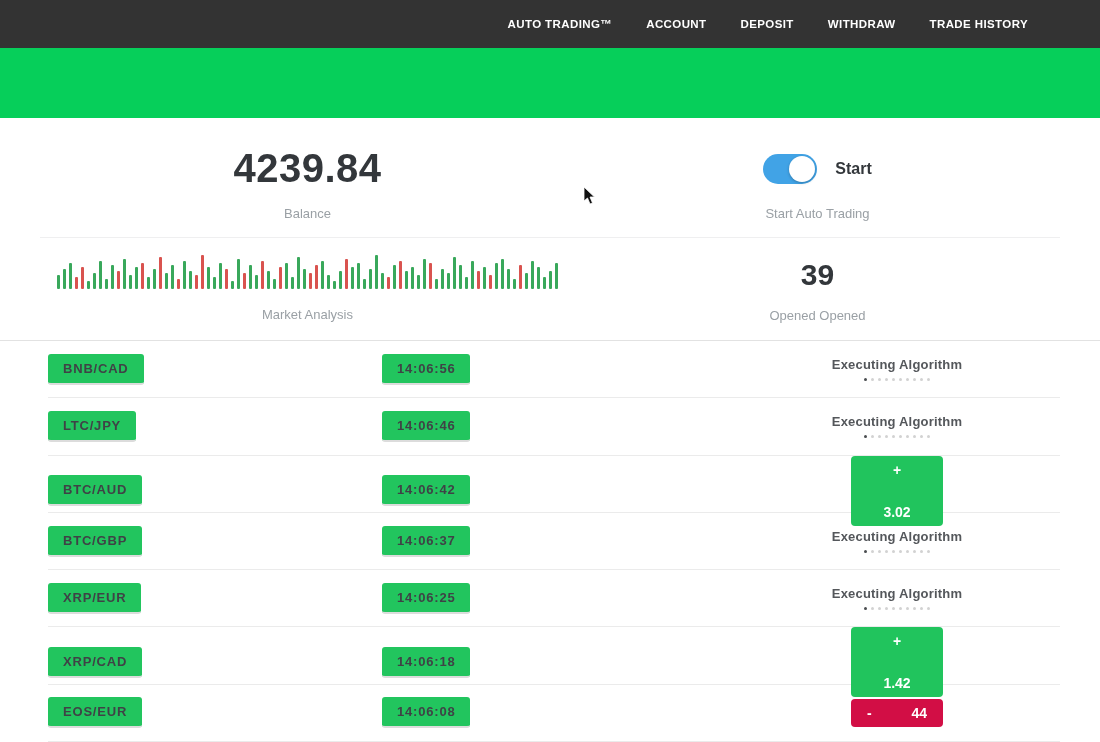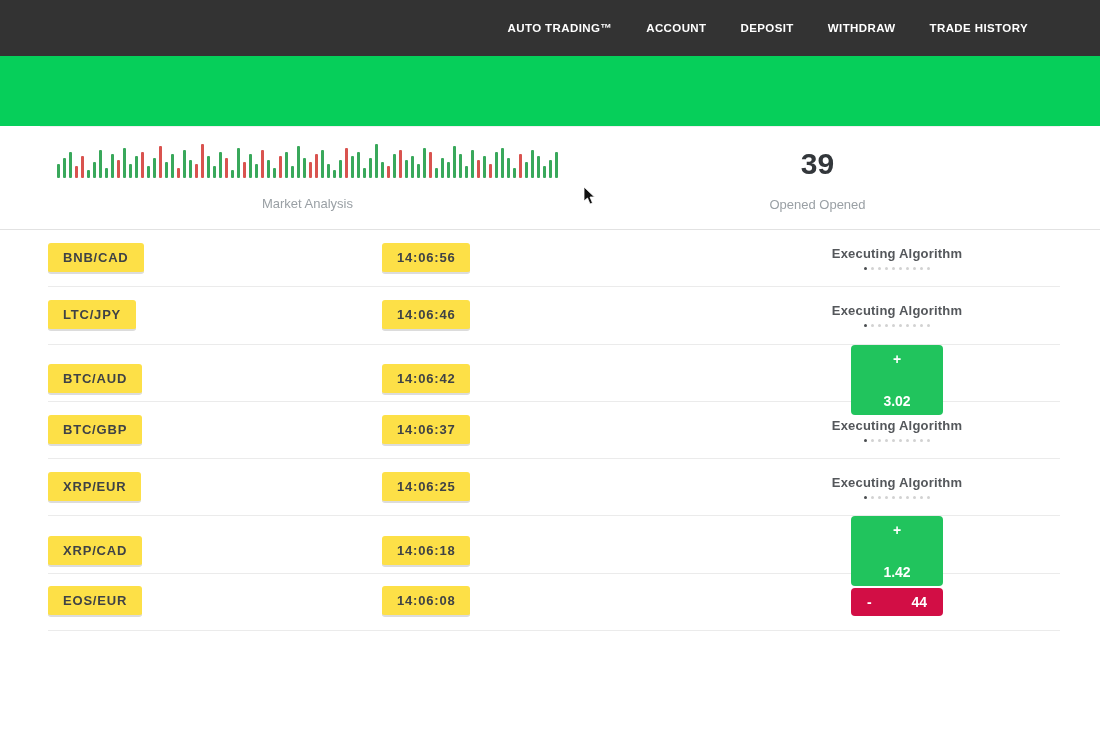--- a/index.html
+++ b/index.html
@@ -1,21 +1,21 @@
 <!DOCTYPE html>
 <html><head>
 <meta charset="utf-8">
 <style>
   * { margin:0; padding:0; box-sizing:border-box; }
   html,body { width:1100px; height:742px; }
   body { font-family:"Liberation Sans", sans-serif; background:#fff; }
   .app { position:relative; width:1100px; height:742px; overflow:hidden; background:#fff; }
 
   
-  .topnav { height:56px; background:#333333; display:flex; align-items:center;
+  .topnav { height:48px; background:#333333; display:flex; align-items:center;
             justify-content:flex-end; padding-right:72px; gap:34px; }
   .nav-item { color:#ffffff; font-size:11.5px; font-weight:bold; letter-spacing:.4px;
               cursor:pointer; white-space:nowrap; }
 
   
   .profit { height:70px; background:#06cf5a; color:#fff; text-align:center;
             display:flex; flex-direction:column; justify-content:center; gap:2px; }
   .profit-label { font-size:13.5px; font-weight:bold; opacity:.95; }
   .profit-value { font-size:30px; font-weight:bold; letter-spacing:.5px; }
 
@@ -42,21 +42,21 @@
   .bar.g { background:#39a85b; }
   .bar.r { background:#d9534f; }
   .row2 .sub-label { }
   .big39 { font-size:30px; font-weight:bold; color:#33373b; padding-top:5px; }
   .row2 .col-right .sub-label { margin-top:16px; }
 
   
   .trades { border-top:1px solid #e2e2e2; }
   .trade-row { height:57.3px; display:grid; grid-template-columns:334px 352px 1fr;
                align-items:center; margin:0 40px 0 48px; border-bottom:1px solid #ebebeb; }
-  .pill { display:inline-block; background:#fde047; border-bottom:2px solid #dcdcdc;
+  .pill { display:inline-block; background:#22c55e; border-bottom:2px solid #dcdcdc;
           border-radius:3px; padding:7px 15px; font-size:13px; font-weight:bold;
           letter-spacing:.8px; color:#3f4246; }
   .cell-pair { justify-self:start; }
   .cell-time { justify-self:start; }
   .cell-status { justify-self:center; text-align:center; }
   .exec-label { font-size:13px; font-weight:bold; color:#54575b; letter-spacing:.2px; }
   .dots { display:flex; gap:4px; justify-content:center; margin-top:6px; }
   .dot { width:3px; height:3px; border-radius:50%; background:#d2d2d2; }
   .dot.active { background:#4a4d50; }
   .result-badge { display:inline-flex; align-items:center; justify-content:space-between;
@@ -76,20 +76,35 @@
       <div class="nav-item">AUTO TRADING™</div>
       <div class="nav-item">ACCOUNT</div>
       <div class="nav-item">DEPOSIT</div>
       <div class="nav-item">WITHDRAW</div>
       <div class="nav-item">TRADE HISTORY</div>
     </nav>
 
   <header class="profit">
   </header>
 
+  <section class="stats-row row1">
+    <div class="col-left">
+      <div class="big-number">4239.84</div>
+      <div class="sub-label">Balance</div>
+    </div>
+    <div class="col-right">
+      <div class="toggle-line">
+        <div class="toggle">
+          <div class="knob"></div>
+        </div>
+        <span class="toggle-label">Start</span>
+      </div>
+      <div class="sub-label">Start Auto Trading</div>
+    </div>
+  </section>
 
   <div class="hdivider"></div>
 
   <section class="stats-row row2">
     <div class="col-left">
       <div class="bars" id="bars">
           <div class="bar g" style="height: 14px;"></div>
           <div class="bar g" style="height: 20px;"></div>
           <div class="bar g" style="height: 26px;"></div>
           <div class="bar r" style="height: 12px;"></div>

